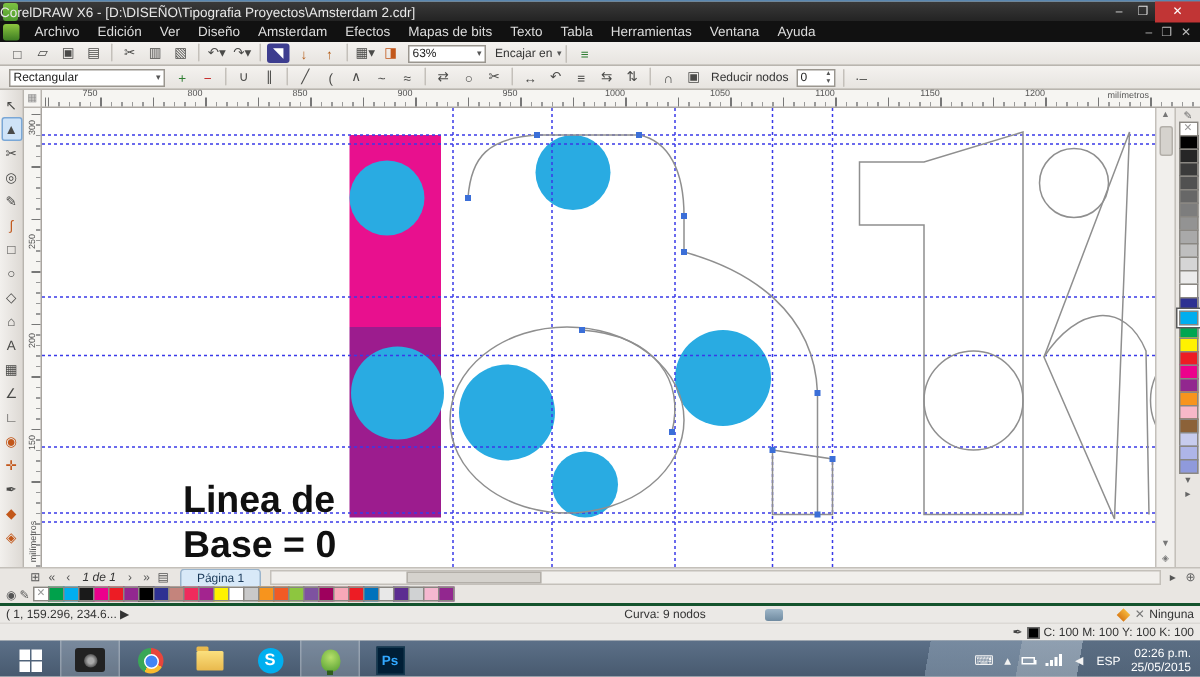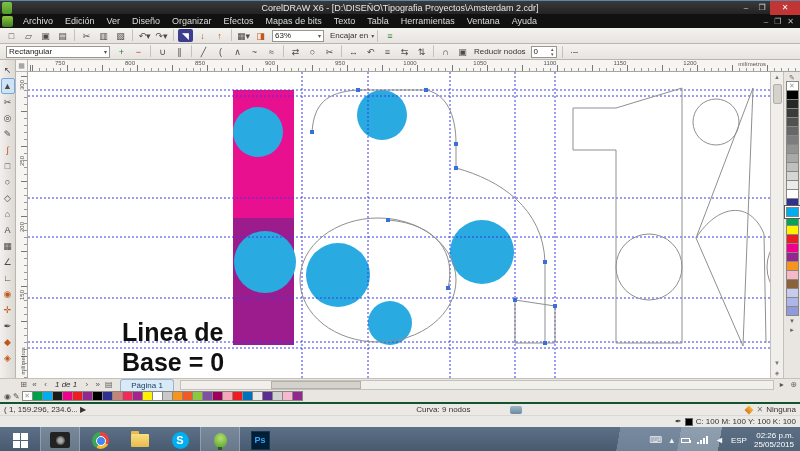--- a/index.html
+++ b/index.html
@@ -3,21 +3,21 @@
 <meta charset="utf-8">
 <style>
   * { margin:0; padding:0; box-sizing:border-box; }
   html,body { width:800px; height:451px; overflow:hidden; }
   body { font-family:"Liberation Sans","DejaVu Sans",sans-serif; font-size:9px; color:#222; background:#d4d0c8; }
 
   
   .titlebar { height:14px; background:linear-gradient(#3a3a3a,#232323); border-top:1px solid #5a87b0;
     display:flex; align-items:center; position:relative; }
   .app-icon { width:10px; height:12px; margin-left:2px; background:linear-gradient(#7dc242,#4e9a2e); border-radius:2px; }
-  .title-text { position:absolute; left:0; right:0; text-align:center; color:#e8e8e8; font-size:9px; line-height:14px; }
+  .title-text { position:absolute; left:0; right:0; text-align:left; color:#e8e8e8; font-size:9px; line-height:14px; }
   .win-btns { margin-left:auto; display:flex; height:14px; z-index:2; }
   .win-btn { width:16px; color:#ddd; font-size:8px; text-align:center; line-height:13px; }
   .win-btn.close { width:30px; background:#c13535; color:#fff; }
 
   
   .menubar { height:14px; background:#111; display:flex; align-items:center; color:#ddd; }
   .menu-logo { width:11px; height:11px; margin:0 4px 0 2px; background:linear-gradient(#8cc63f,#3e7d23); border-radius:2px; }
   .menu-item { padding:0 6px; font-size:9px; line-height:14px; white-space:nowrap; }
   .menu-win-ctl { margin-left:auto; display:flex; gap:6px; padding-right:6px; color:#bbb; font-size:8px; }
 
@@ -154,21 +154,21 @@
 </div>
 
 <div class="menubar">
   <div class="menu-logo"></div>
   <div style="display:flex">
 
   <span class="menu-item">Archivo</span>
       <span class="menu-item">Edición</span>
       <span class="menu-item">Ver</span>
       <span class="menu-item">Diseño</span>
-      <span class="menu-item">Organizar</span>
+      <span class="menu-item">Amsterdam</span>
       <span class="menu-item">Efectos</span>
       <span class="menu-item">Mapas de bits</span>
       <span class="menu-item">Texto</span>
       <span class="menu-item">Tabla</span>
       <span class="menu-item">Herramientas</span>
       <span class="menu-item">Ventana</span>
       <span class="menu-item">Ayuda</span>
     </div>
   <div class="menu-win-ctl">
 

